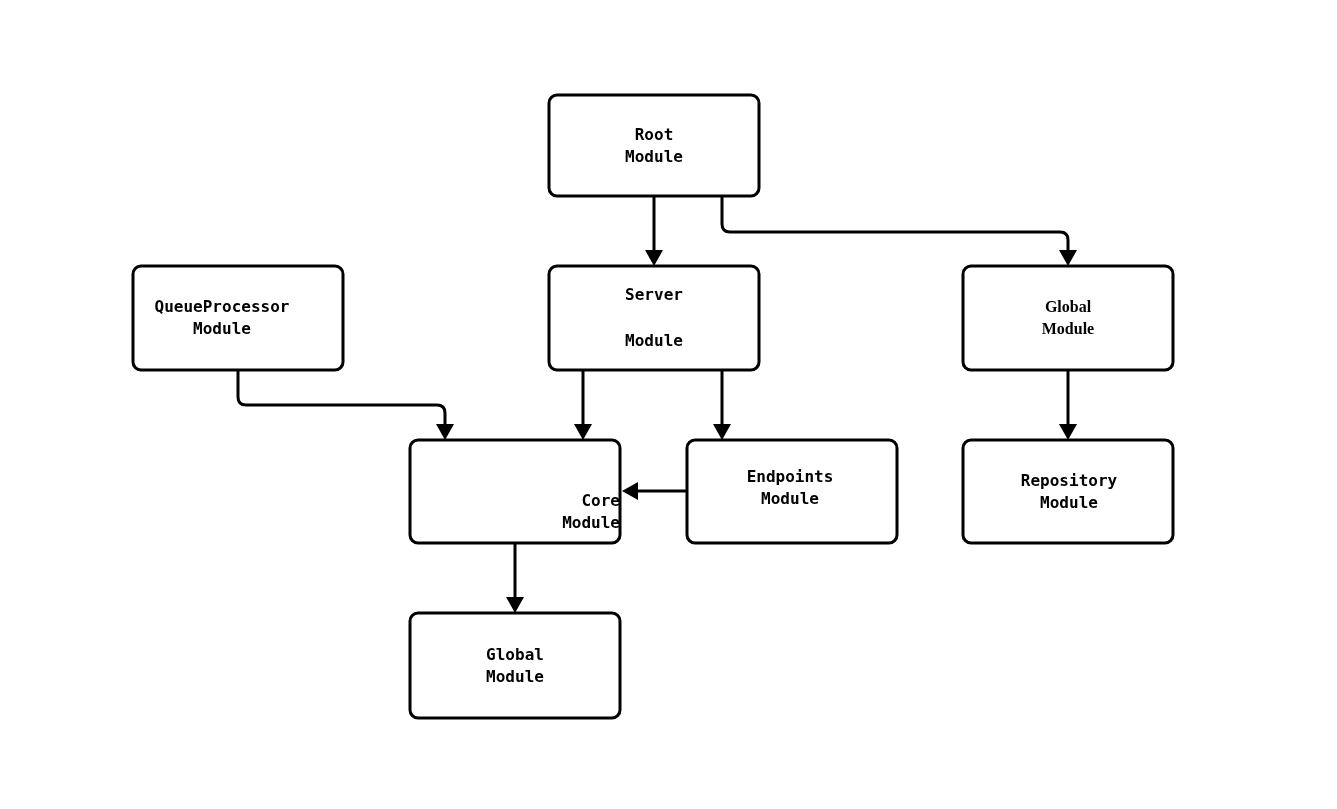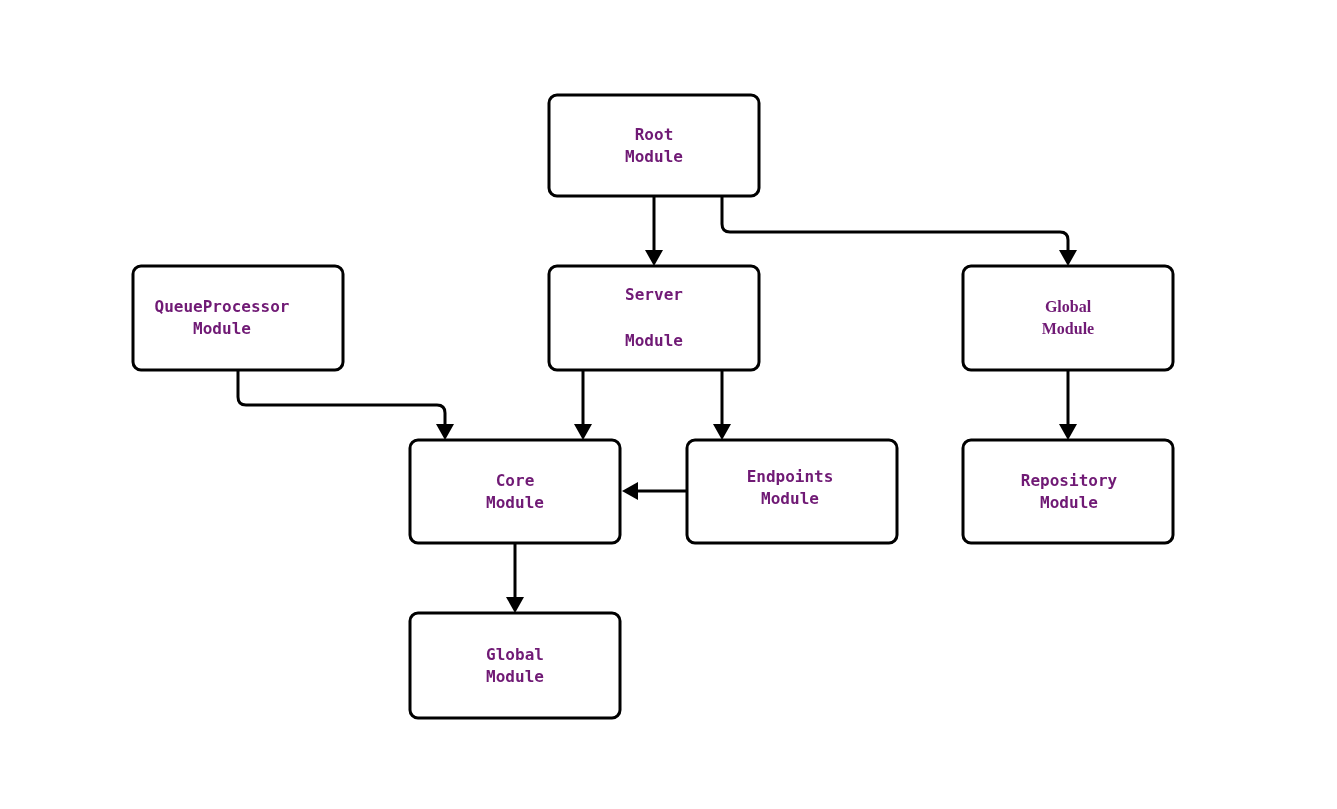--- a/index.html
+++ b/index.html
@@ -48,21 +48,21 @@
     position: absolute;
     display: flex;
     flex-direction: column;
     align-items: center;
     justify-content: center;
     text-align: center;
     font-family: "DejaVu Sans Mono", "Liberation Mono", monospace;
     font-size: 16px;
     font-weight: 700;
     line-height: 22px;
-    color: #701a75;
+    color: #000000;
     letter-spacing: 0px;
     white-space: nowrap;
     pointer-events: none;
     user-select: none;
   }
   .node-label .lbl-line {
     display: block;
   }
 </style>
 </head>
@@ -125,21 +125,21 @@
         <span class="lbl-line">Module</span>
       </div>
       <div class="node-label" style="left: 549px; top: 266px; width: 210px; height: 104px; gap: 24px;">
         <span class="lbl-line">Server</span>
         <span class="lbl-line">Module</span>
       </div>
       <div class="node-label" style="left: 963px; top: 266px; width: 210px; height: 104px; font-family: Liberation Serif, serif;">
         <span class="lbl-line">Global</span>
         <span class="lbl-line">Module</span>
       </div>
-      <div class="node-label" style="left: 410px; top: 440px; width: 210px; height: 103px;">
+      <div class="node-label" style="left: 410px; top: 460px; width: 210px; height: 103px; align-items: flex-end;">
         <span class="lbl-line">Core</span>
         <span class="lbl-line">Module</span>
       </div>
       <div class="node-label" style="left: 653px; top: 440px; width: 210px; height: 96px; padding-left: 32px;">
         <span class="lbl-line">Endpoints</span>
         <span class="lbl-line">Module</span>
       </div>
       <div class="node-label" style="left: 963px; top: 440px; width: 212px; height: 103px;">
         <span class="lbl-line">Repository</span>
         <span class="lbl-line">Module</span>

